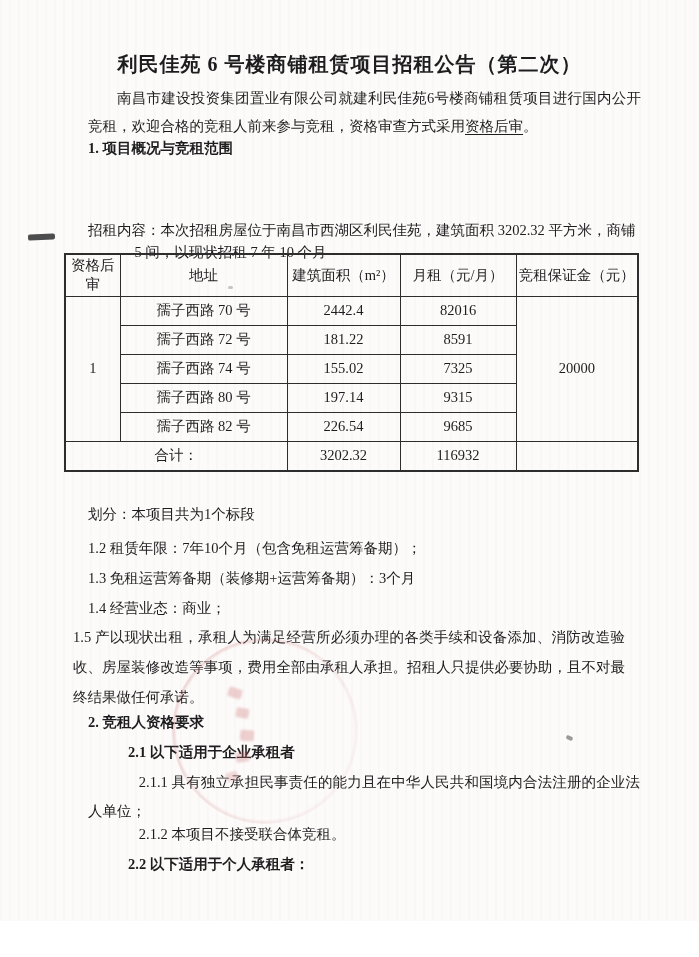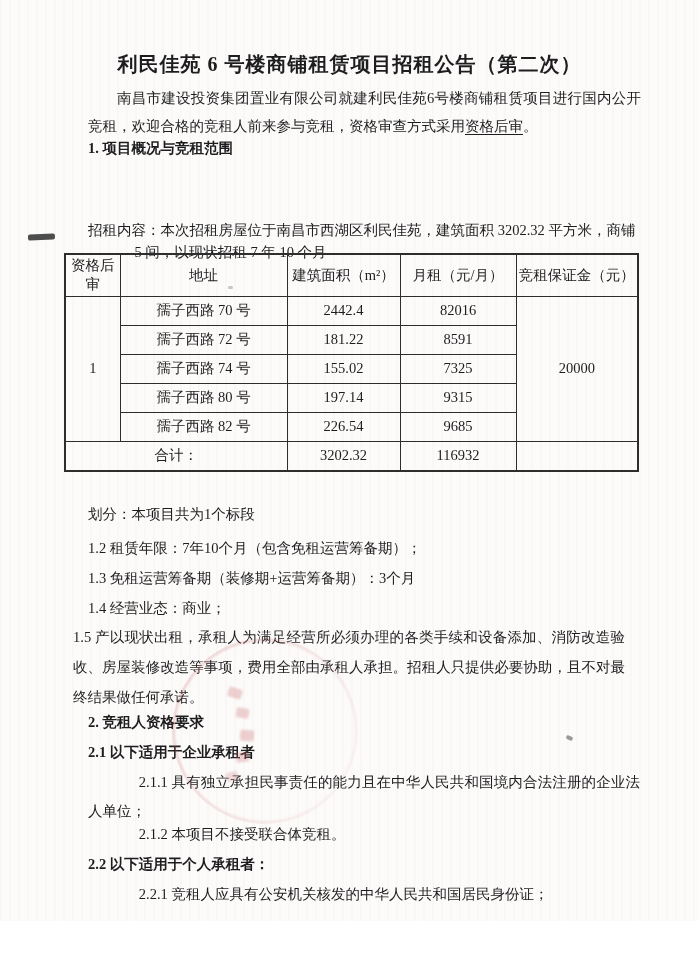--- a/index.html
+++ b/index.html
@@ -15,21 +15,21 @@
   }
   .abs{position:absolute;}
   .title{
     left:0;top:50px;width:699px;
     text-align:center;font-size:20px;font-weight:bold;
     letter-spacing:1px;line-height:28px;
   }
   .body-text{font-size:14.5px;line-height:24px;}
   .intro{left:88px;top:84px;width:553px;line-height:28px;text-align:justify;text-indent:2em;}
   .uline{text-decoration:underline;text-underline-offset:3px;}
-  .bold{font-weight:bold;}
+  .bold{font-weight:bold;margin-left:40px;}
   .h2{font-size:14.5px;font-weight:bold;line-height:20px;}
   .indent2{text-indent:2em;}
   .indent35{text-indent:3.5em;}
   .just{text-align:justify;}
   .content-line2{padding-left:3.2em;}
 
   table.lots{
     position:absolute;left:64px;top:253px;width:573px;
     border-collapse:collapse;table-layout:fixed;
     font-size:14.5px;color:#1d1d1f;
@@ -130,21 +130,20 @@
   <div class="abs body-text" style="left:88px;top:536px;">1.2 租赁年限：7年10个月（包含免租运营筹备期）；</div>
   <div class="abs body-text" style="left:88px;top:566px;">1.3 免租运营筹备期（装修期+运营筹备期）：3个月</div>
   <div class="abs body-text" style="left:88px;top:596px;">1.4 经营业态：商业；</div>
   <div class="abs body-text just" style="left:73px;top:622px;width:552px;line-height:30px;">1.5 产以现状出租，承租人为满足经营所必须办理的各类手续和设备添加、消防改造验收、房屋装修改造等事项，费用全部由承租人承担。招租人只提供必要协助，且不对最终结果做任何承诺。</div>
 
   <div class="abs h2" style="left:88px;top:712px;">2. 竞租人资格要求</div>
   <div class="abs body-text bold" style="left:88px;top:740px;">2.1 以下适用于企业承租者</div>
   <div class="abs body-text just indent35" style="left:88px;top:768px;width:552px;line-height:29px;">2.1.1 具有独立承担民事责任的能力且在中华人民共和国境内合法注册的企业法人单位；</div>
   <div class="abs body-text indent35" style="left:88px;top:822px;">2.1.2 本项目不接受联合体竞租。</div>
   <div class="abs body-text bold" style="left:88px;top:852px;">2.2 以下适用于个人承租者：</div>
-  <div class="abs body-text indent35" style="left:88px;top:882px;">2.2.1 竞租人应具有公安机关核发的中华人民共和国居民身份证；</div>
 
   <div class="abs stamp"></div>
   <div class="abs stamp-mark" style="left:228px;top:688px;width:14px;height:10px;transform:rotate(18deg);"></div>
   <div class="abs stamp-mark" style="left:236px;top:708px;width:13px;height:10px;transform:rotate(10deg);"></div>
   <div class="abs stamp-mark" style="left:240px;top:730px;width:14px;height:11px;transform:rotate(4deg);"></div>
   <div class="abs stamp-mark" style="left:236px;top:752px;width:13px;height:10px;transform:rotate(-8deg);"></div>
   <div class="abs stamp-mark" style="left:226px;top:772px;width:12px;height:9px;transform:rotate(-16deg);opacity:0.8;"></div>
 
   <div class="abs artifact" style="left:28px;top:234px;width:27px;height:6px;transform:rotate(-3deg);"></div>
   <div class="abs artifact" style="left:566px;top:736px;width:7px;height:4px;opacity:0.55;transform:rotate(22deg);"></div>

